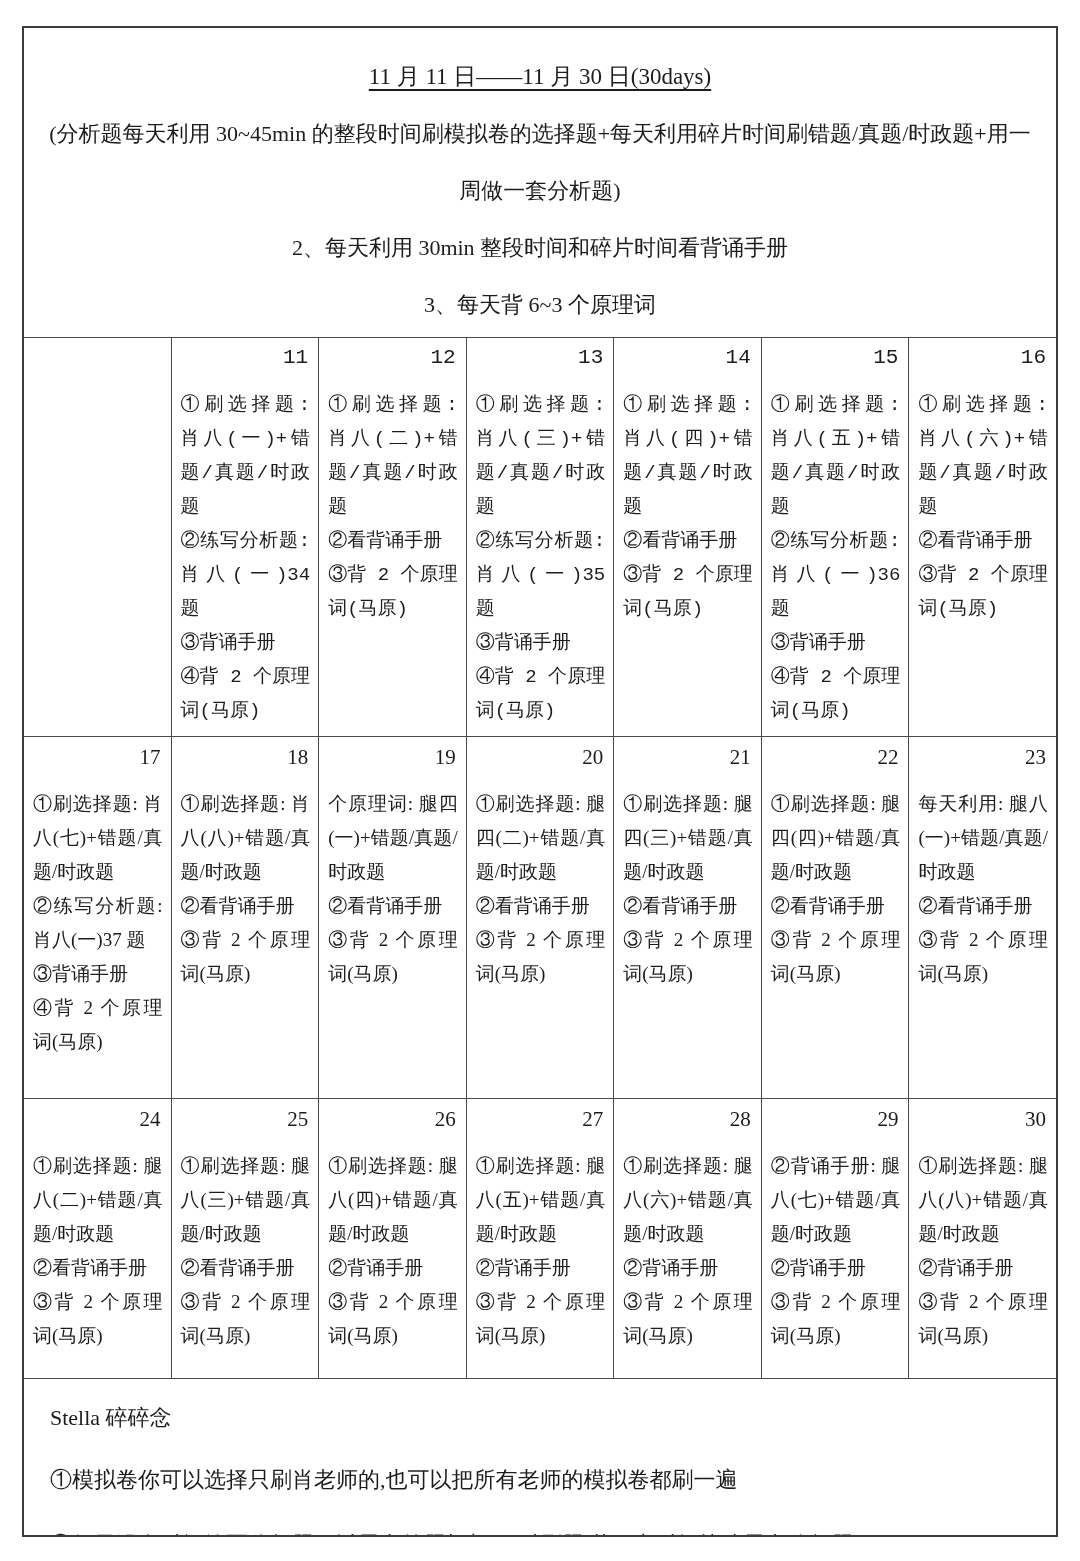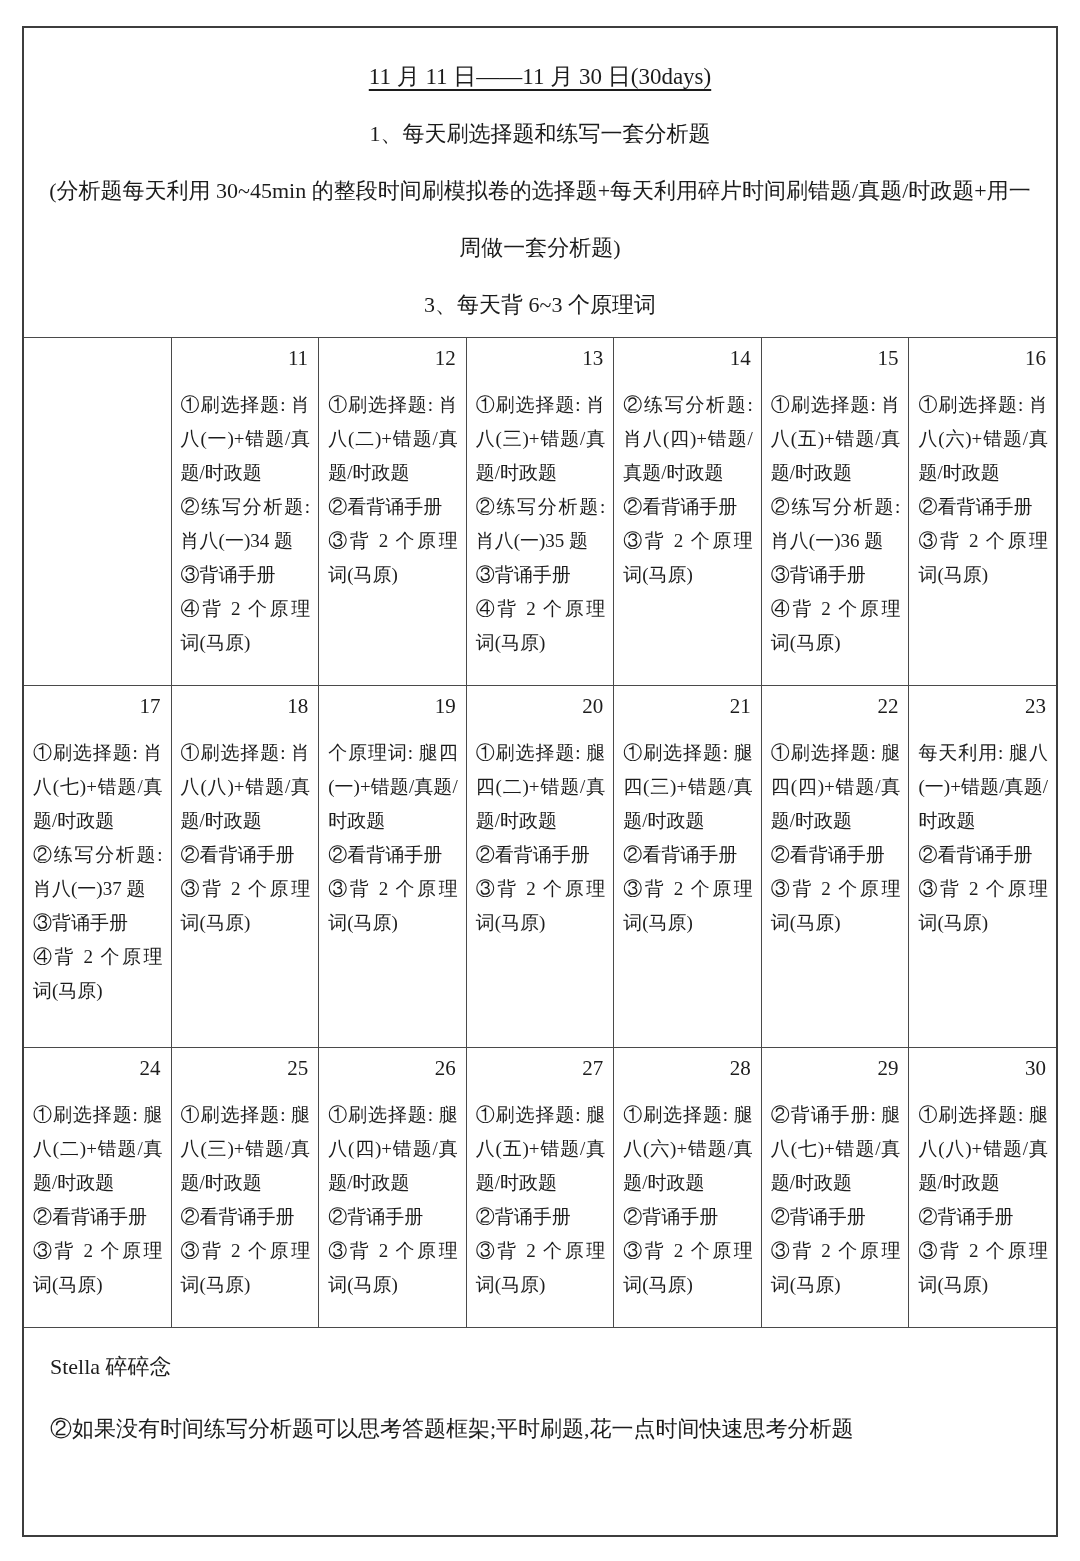--- a/index.html
+++ b/index.html
@@ -35,21 +35,21 @@
     border-collapse: collapse;
     table-layout: fixed;
   }
   .plan-table td {
     border: 1px solid #4a4a4a;
     vertical-align: top;
     padding: 4px 8px 8px 9px;
     font-size: 19px;
     line-height: 34px;
   }
-  .plan-table tr:nth-child(1) td { height: 348px; }
+  .plan-table tr:nth-child(1) td { height: 348px; font-family: Liberation Mono, monospace; }
   .plan-table tr:nth-child(2) td { height: 362px; }
   .plan-table tr:nth-child(3) td { height: 280px; margin-top: 39px; }
   .day {
     text-align: right;
     font-size: 21px;
     line-height: 32px;
     margin-bottom: 14px;
     padding-right: 2px;
   }
   .task { text-align: justify; }
@@ -62,22 +62,22 @@
   .note { margin-top: 29px; line-height: 36px; }
 </style>
 </head>
 <body>
 
 <div class="page">
 
   <div class="header">
     <div><span class="doc-title">11 月 11 日——11 月 30 日(30days)</span></div>
     <div>
-        <div class="hline">1、每天刷选择题和练写一套分析题</div>
         <div class="hline">(分析题每天利用 30~45min 的整段时间刷模拟卷的选择题+每天利用碎片时间刷错题/真题/时政题+用一周做一套分析题)</div>
+        <div class="hline">2、每天利用 30min 整段时间和碎片时间看背诵手册</div>
         <div class="hline">3、每天背 6~3 个原理词</div>
       </div>
   </div>
 
   <table class="plan-table">
     <tbody>
         <tr>
       <td>
         <div class="day"></div>
         <div></div>
@@ -104,21 +104,21 @@
         <div>
               <div class="task">①刷选择题: 肖八(三)+错题/真题/时政题</div>
               <div class="task">②练写分析题: 肖八(一)35 题</div>
               <div class="task">③背诵手册</div>
               <div class="task">④背 2 个原理词(马原)</div>
             </div>
       </td>
       <td>
         <div class="day">14</div>
         <div>
-              <div class="task">②练写分析题: 肖八(四)+错题/真题/时政题</div>
+              <div class="task">①刷选择题: 肖八(四)+错题/真题/时政题</div>
               <div class="task">②看背诵手册</div>
               <div class="task">③背 2 个原理词(马原)</div>
             </div>
       </td>
       <td>
         <div class="day">15</div>
         <div>
               <div class="task">①刷选择题: 肖八(五)+错题/真题/时政题</div>
               <div class="task">②练写分析题: 肖八(一)36 题</div>
               <div class="task">③背诵手册</div>
@@ -250,17 +250,18 @@
               <div class="task">③背 2 个原理词(马原)</div>
             </div>
       </td>
     </tr>
   </tbody>
     </table>
 
   <div class="footer">
     <div class="footer-title">Stella 碎碎念</div>
     <div>
+        <div class="note">①模拟卷你可以选择只刷肖老师的,也可以把所有老师的模拟卷都刷一遍</div>
         <div class="note">②如果没有时间练写分析题可以思考答题框架;平时刷题,花一点时间快速思考分析题</div>
       </div>
   </div>
 
 </div>
 
 </body></html>

